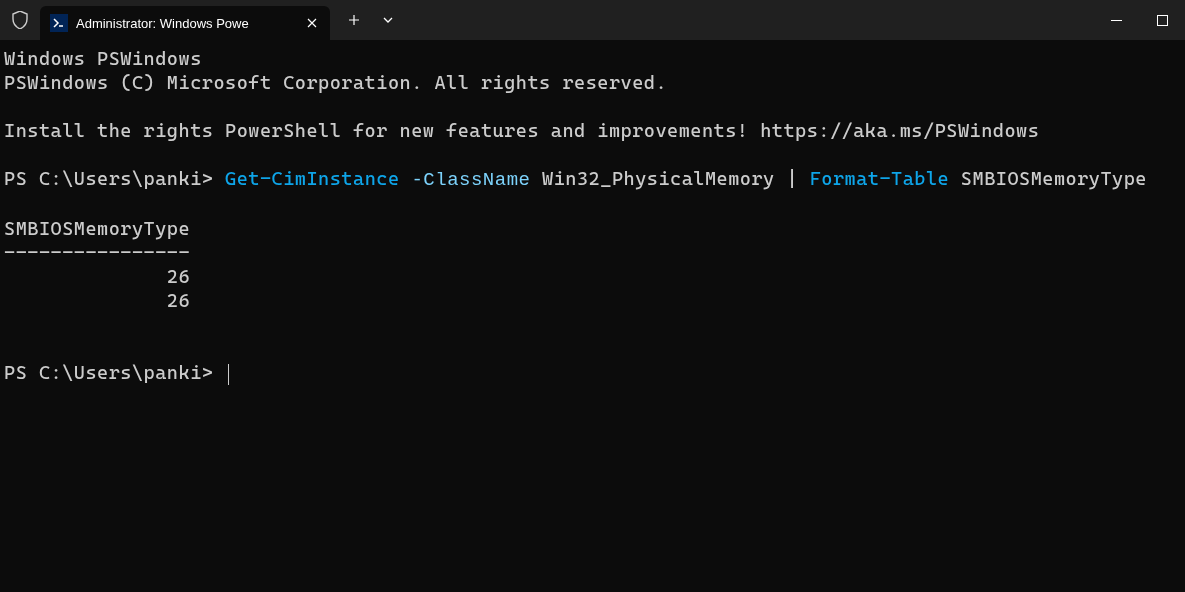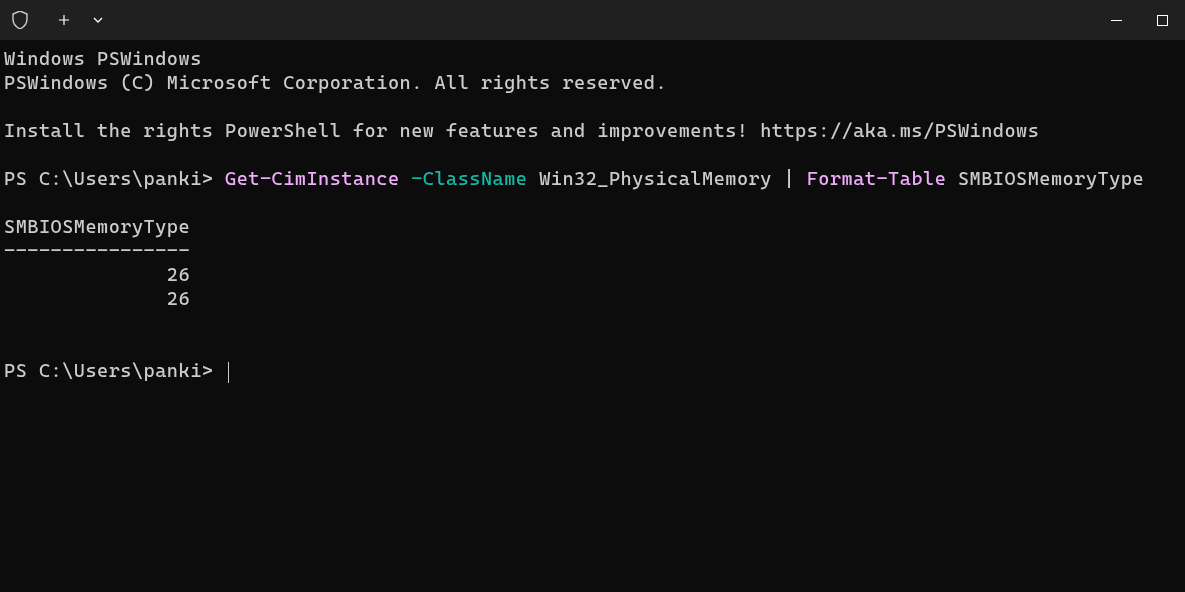--- a/index.html
+++ b/index.html
@@ -113,24 +113,25 @@
     .terminal-content {
       padding: 6px 4px;
       font-size: 19px;
       line-height: 24px;
       color: #cccccc;
       white-space: pre;
       font-weight: 500;
       letter-spacing: 0.5px;
     }
     .cmd-yellow {
-      color: #f0abfc;
+      color: #0ea5e9;
     }
     .cmd-gray {
-      color: #14b8a6;
+      color: #7dd3fc;
+      font-family: Liberation Mono, monospace;
     }
     .cursor {
       display: inline-block;
       width: 1px;
       height: 21px;
       background: #cccccc;
       vertical-align: text-bottom;
       margin-left: 3px;
       position: relative;
       top: 2px;
@@ -139,20 +140,35 @@
 </head>
 <body>
 
 <div class="titlebar">
   <div class="titlebar-left">
     <div class="shield-icon">
       <svg width="16" height="18" viewBox="0 0 16 18">
         <path d="M8 0 L15 3 L15 8 C15 13 12 16 8 18 C4 16 1 13 1 8 L1 3 Z" fill="none" stroke="#cccccc" stroke-width="1.4"></path>
       </svg>
     </div>
+    <div class="tab">
+      <div class="tab-icon">
+        <svg width="16" height="16" viewBox="0 0 16 16">
+          <rect width="16" height="16" fill="#012456"></rect>
+          <path d="M3 4 L7 8 L3 12" stroke="#ffffff" stroke-width="1.5" fill="none"></path>
+          <path d="M8 11 L12 11" stroke="#ffffff" stroke-width="1.5"></path>
+        </svg>
+      </div>
+      <div class="tab-title">Administrator: Windows Powe</div>
+      <div class="tab-close">
+        <svg width="10" height="10" viewBox="0 0 10 10">
+          <path d="M1 1 L9 9 M9 1 L1 9" stroke="#ffffff" stroke-width="1.2"></path>
+        </svg>
+      </div>
+    </div>
     <div class="new-tab">
       <svg width="12" height="12" viewBox="0 0 12 12">
         <path d="M6 1 L6 11 M1 6 L11 6" stroke="#ffffff" stroke-width="1.2"></path>
       </svg>
     </div>
     <div class="tab-dropdown">
       <svg width="10" height="6" viewBox="0 0 10 6">
         <path d="M1 1 L5 5 L9 1" stroke="#ffffff" stroke-width="1.3" fill="none"></path>
       </svg>
     </div>

